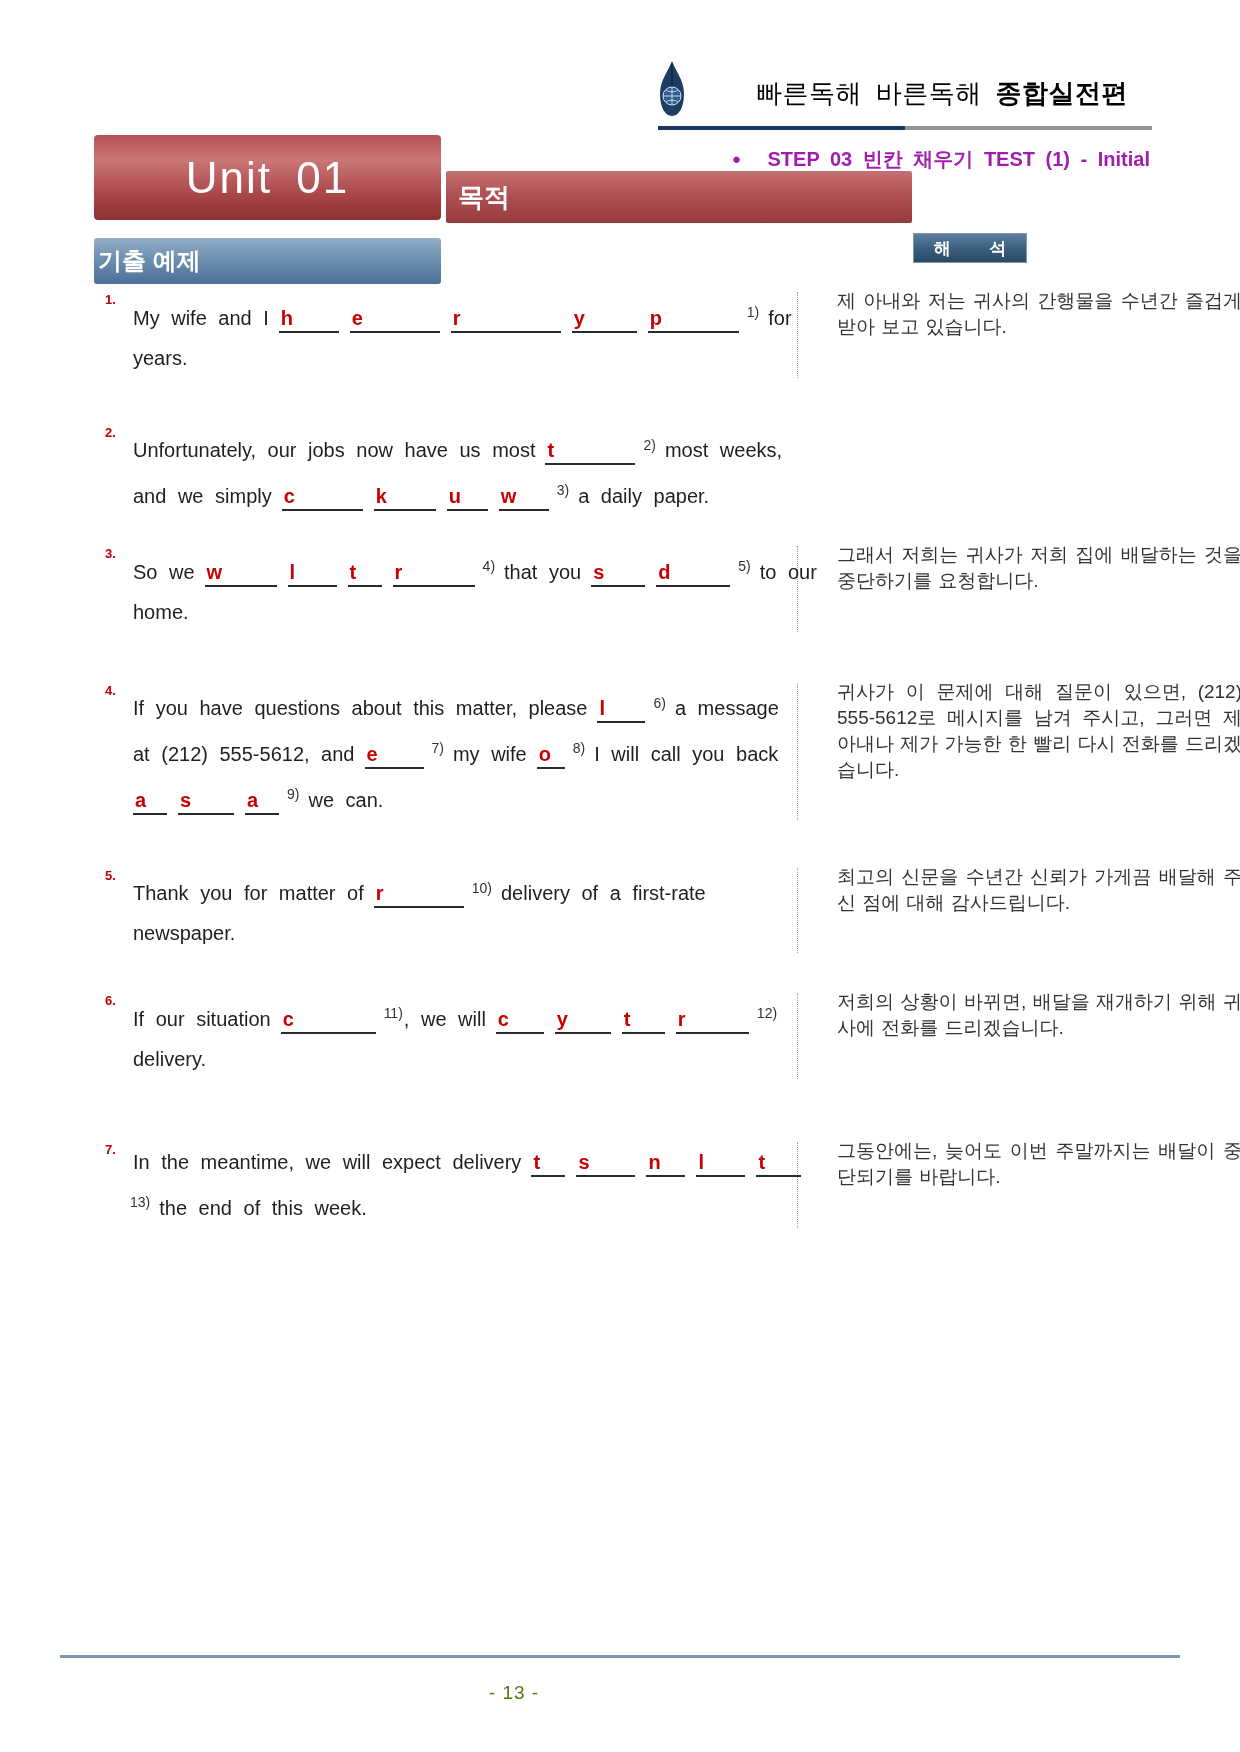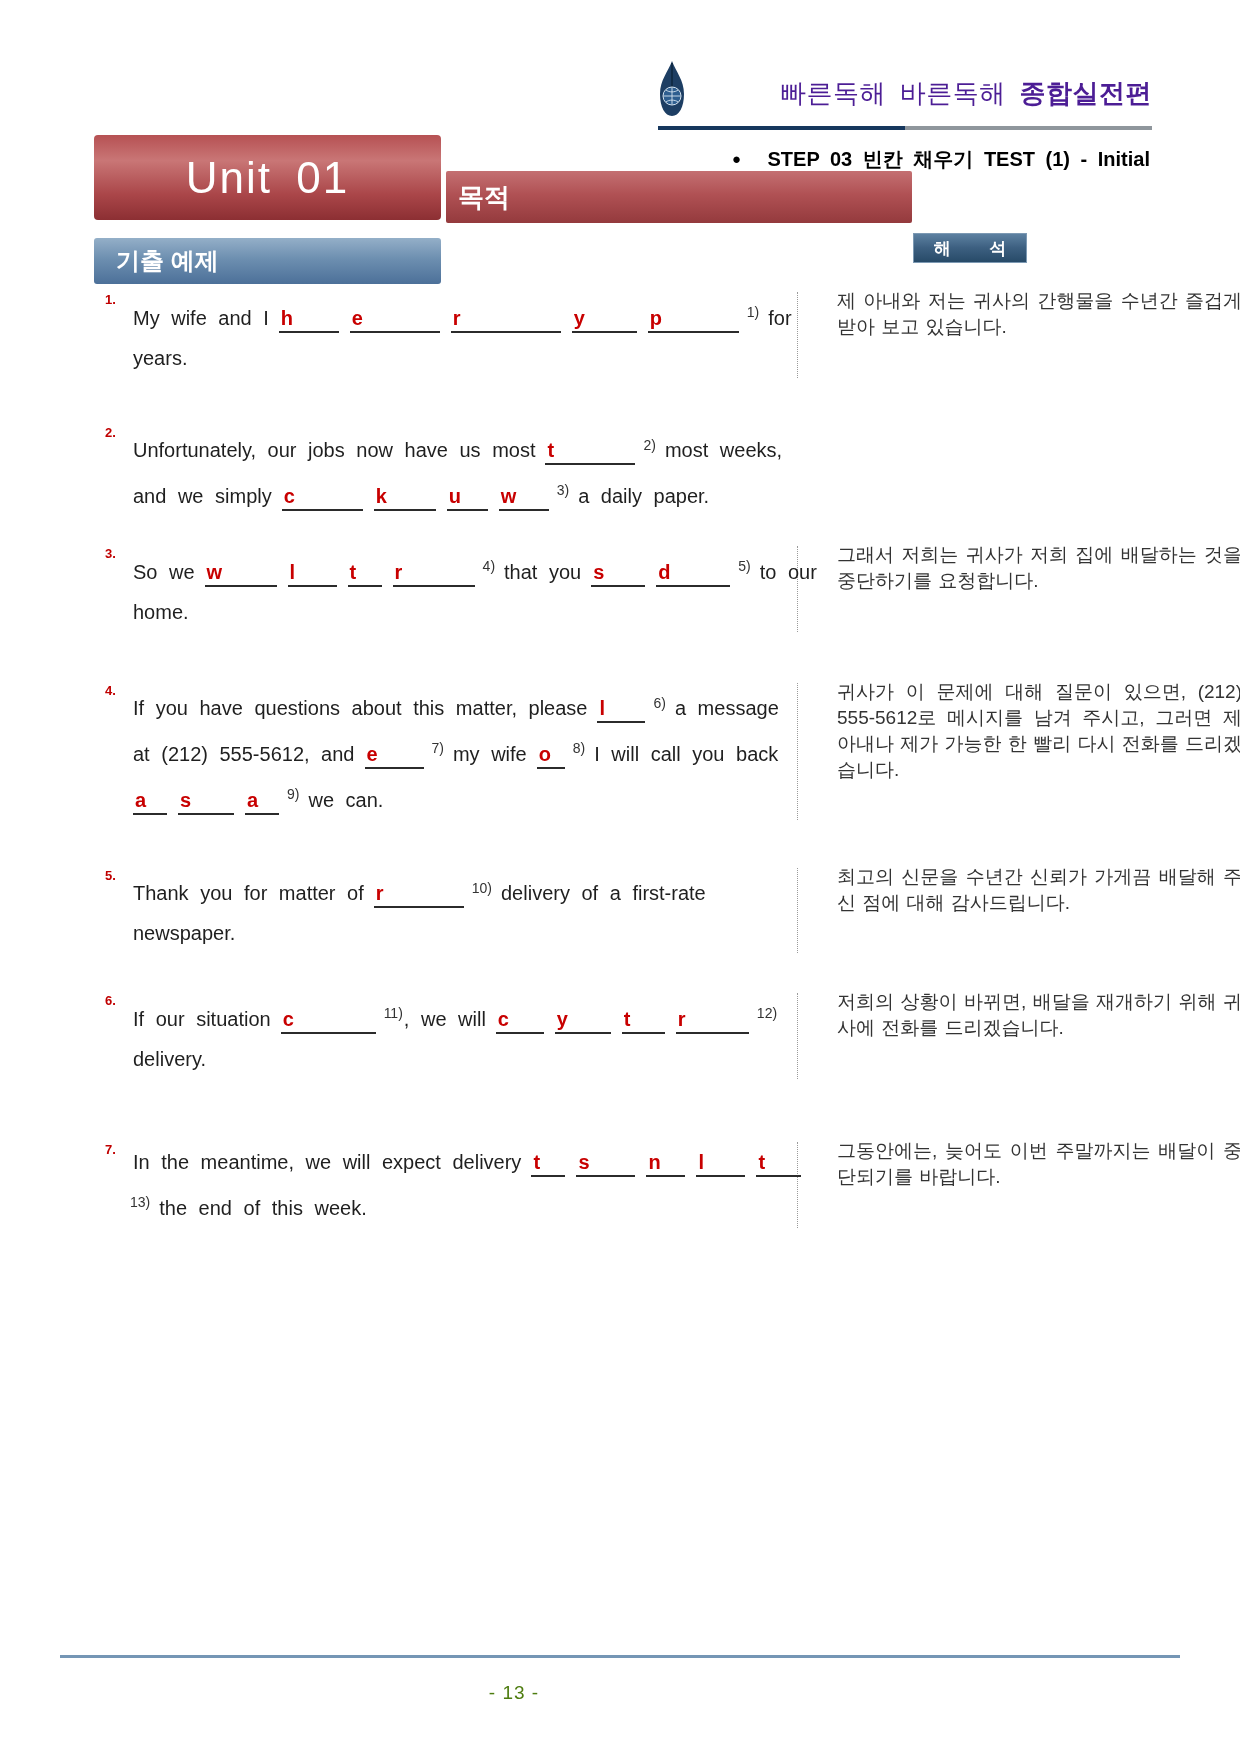--- a/index.html
+++ b/index.html
@@ -1,38 +1,38 @@
 <!DOCTYPE html>
 <html><head>
 <meta charset="utf-8">
 <style>
   html,body{margin:0;padding:0;background:#ffffff;}
   body{width:1240px;height:1752px;position:relative;font-family:"Liberation Sans","DejaVu Sans",sans-serif;overflow:hidden;}
   .page{position:absolute;inset:0;background:#fff;}
 
   
   .logo{position:absolute;left:656px;top:60px;width:32px;height:60px;}
-  .brand{position:absolute;top:76px;left:700px;width:452px;text-align:right;font-size:26px;color:#4c1d95;letter-spacing:0.5px;word-spacing:6px;white-space:nowrap;}
+  .brand{position:absolute;top:76px;left:676px;width:452px;text-align:right;font-size:26px;color:#000000;letter-spacing:0.5px;word-spacing:6px;white-space:nowrap;}
   .brand .bold{font-weight:bold;}
   .hline{position:absolute;top:126px;height:4px;}
   .hline.navy{left:658px;width:247px;background:#16375d;}
   .hline.gray{left:905px;width:247px;background:#8f969c;}
-  .step-line{position:absolute;top:146px;left:700px;width:450px;text-align:right;color:#000000;font-weight:bold;font-size:20px;white-space:nowrap;word-spacing:5px;}
+  .step-line{position:absolute;top:146px;left:700px;width:450px;text-align:right;color:#a21caf;font-weight:bold;font-size:20px;white-space:nowrap;word-spacing:5px;}
   .step-line .bullet{font-size:15px;vertical-align:2px;margin-right:16px;}
 
   
   .unit-banner{position:absolute;left:94px;top:135px;width:347px;height:85px;border-radius:4px;
     background:linear-gradient(180deg,#b65153 0%,#c97676 30%,#aa4649 70%,#8c2f33 100%);
     display:flex;align-items:center;justify-content:center;color:#fff;font-size:44px;font-weight:normal;letter-spacing:2px;word-spacing:10px;}
   .topic-bar{position:absolute;left:446px;top:171px;width:466px;height:52px;border-radius:2px;
     background:linear-gradient(180deg,#c47072 0%,#b05154 45%,#943a3d 100%);
     display:flex;align-items:center;color:#fff;font-size:26px;font-weight:bold;padding-left:12px;box-sizing:border-box;}
   .section-banner{position:absolute;left:94px;top:238px;width:347px;height:46px;border-radius:3px;
     background:linear-gradient(180deg,#94afc8 0%,#6d8fb0 45%,#4c7099 100%);
-    display:flex;align-items:center;color:#fff;font-size:24px;font-weight:bold;padding-left:22px;box-sizing:border-box;}
+    display:flex;align-items:center;color:#fff;font-size:24px;font-weight:bold;padding-left:4px;box-sizing:border-box;}
   .trans-btn{position:absolute;left:913px;top:233px;width:114px;height:30px;
     background:linear-gradient(180deg,#5d81a1 0%,#3c5f80 50%,#274a68 100%);
     border:1px solid #7c99b3;box-sizing:border-box;
     display:flex;align-items:center;justify-content:center;color:#fff;font-size:17px;font-weight:bold;white-space:pre;word-spacing:34px;}
 
   
   .content{position:absolute;left:93px;top:292px;width:1121px;}
   .row{display:flex;margin-bottom:46px;}
   .row:nth-child(1){margin-bottom:47px;}
   .row:nth-child(2){margin-bottom:30px;}

